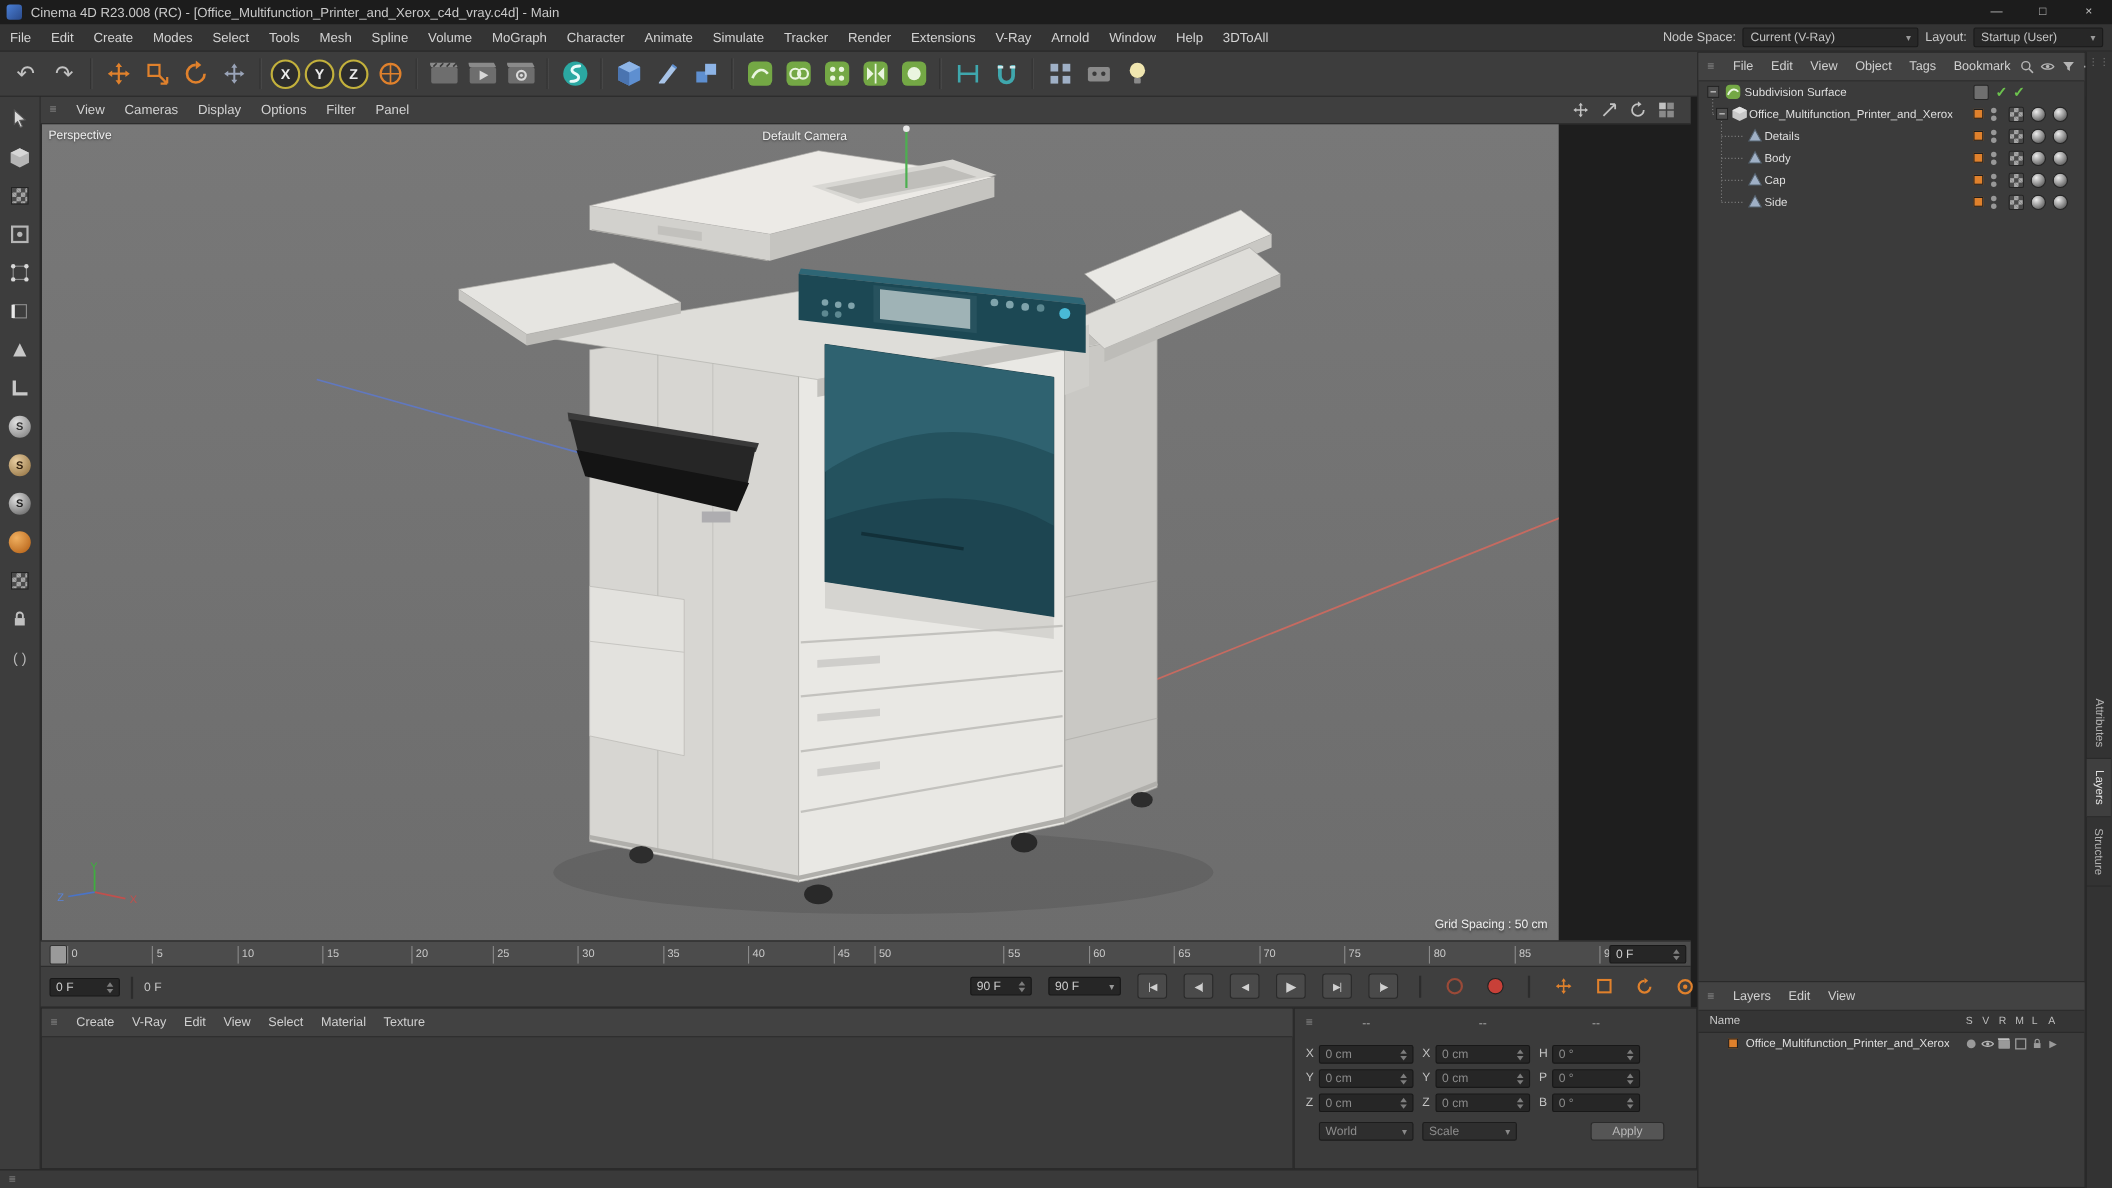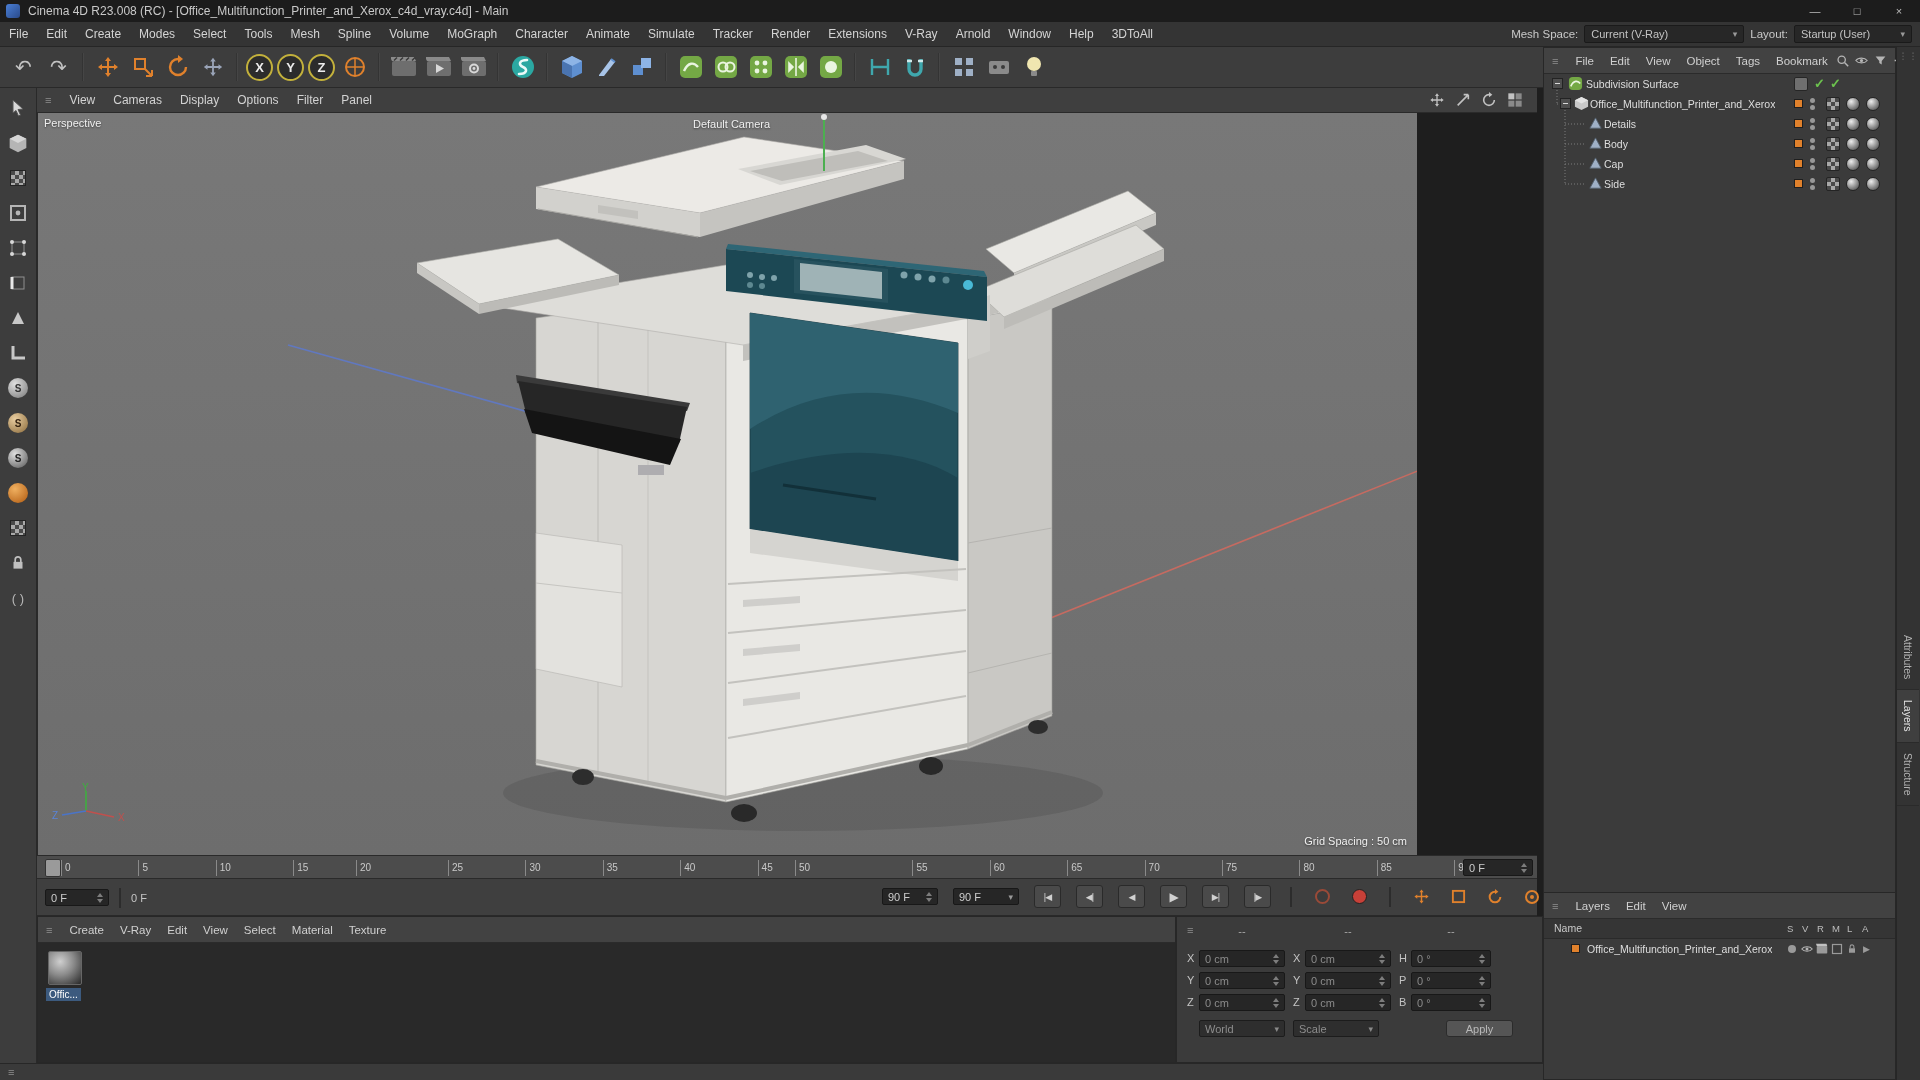--- a/index.html
+++ b/index.html
@@ -112,21 +112,21 @@
   <span class="mi">Simulate</span>
   <span class="mi">Tracker</span>
   <span class="mi">Render</span>
   <span class="mi">Extensions</span>
   <span class="mi">V-Ray</span>
   <span class="mi">Arnold</span>
   <span class="mi">Window</span>
   <span class="mi">Help</span>
   <span class="mi">3DToAll</span>
   <div class="row" style="margin-left:auto;padding-right:8px">
-    <span class="ddlabel">Mesh Space:</span>
+    <span class="ddlabel">Node Space:</span>
     <div class="ddl" style="width:160px">
       <span>Current (V-Ray)</span>
       <span class="caret">▾</span>
     </div>
     <span class="ddlabel">Layout:</span>
     <div class="ddl" style="width:118px">
       <span>Startup (User)</span>
       <span class="caret">▾</span>
     </div>
   </div>
@@ -490,21 +490,21 @@
   </svg>
 </div>
 
 <div id="ruler" class="abs">
   <div id="playhead" class="abs"></div>
   <div>
       <span class="tick" style="left: 24px;">0</span>
       <span class="tick" style="left: 101.4px;">5</span>
       <span class="tick" style="left: 178.8px;">10</span>
       <span class="tick" style="left: 256.2px;">15</span>
-      <span class="tick" style="left: 319px;">20</span>
+      <span class="tick" style="left: 337px;">20</span>
       <span class="tick" style="left: 411px;">25</span>
       <span class="tick" style="left: 488.4px;">30</span>
       <span class="tick" style="left: 565.8px;">35</span>
       <span class="tick" style="left: 643.2px;">40</span>
       <span class="tick" style="left: 720.6px;">45</span>
       <span class="tick" style="left: 758px;">50</span>
       <span class="tick" style="left: 875.4px; text-align: right;">55</span>
       <span class="tick" style="left: 952.8px;">60</span>
       <span class="tick" style="left: 1030.2px;">65</span>
       <span class="tick" style="left: 1107.6px;">70</span>
@@ -618,24 +618,20 @@
   <div class="pmenu">
     <span class="grip">≡</span>
     <span class="mi">Create</span>
     <span class="mi">V-Ray</span>
     <span class="mi">Edit</span>
     <span class="mi">View</span>
     <span class="mi">Select</span>
     <span class="mi">Material</span>
     <span class="mi">Texture</span>
   </div>
-  <div id="matbody">
-    <div id="matthumb" class="abs"></div>
-    <div id="matlabel" class="abs">Offic...</div>
-  </div>
 </div>
 
 <div class="panel" style="left:1176px;top:916px;width:367px;height:147px">
   <span class="grip abs" style="left:2px;top:7px">≡</span>
   <span class="chdr" style="left:22px;top:8px;width:86px">--</span>
   <span class="chdr" style="left:128px;top:8px;width:86px">--</span>
   <span class="chdr" style="left:234px;top:8px;width:80px">--</span>
 
   <span class="clab" style="left:10px;top:35px">X</span>
   <div class="fld abs" style="left:22px;top:33px;width:86px">

